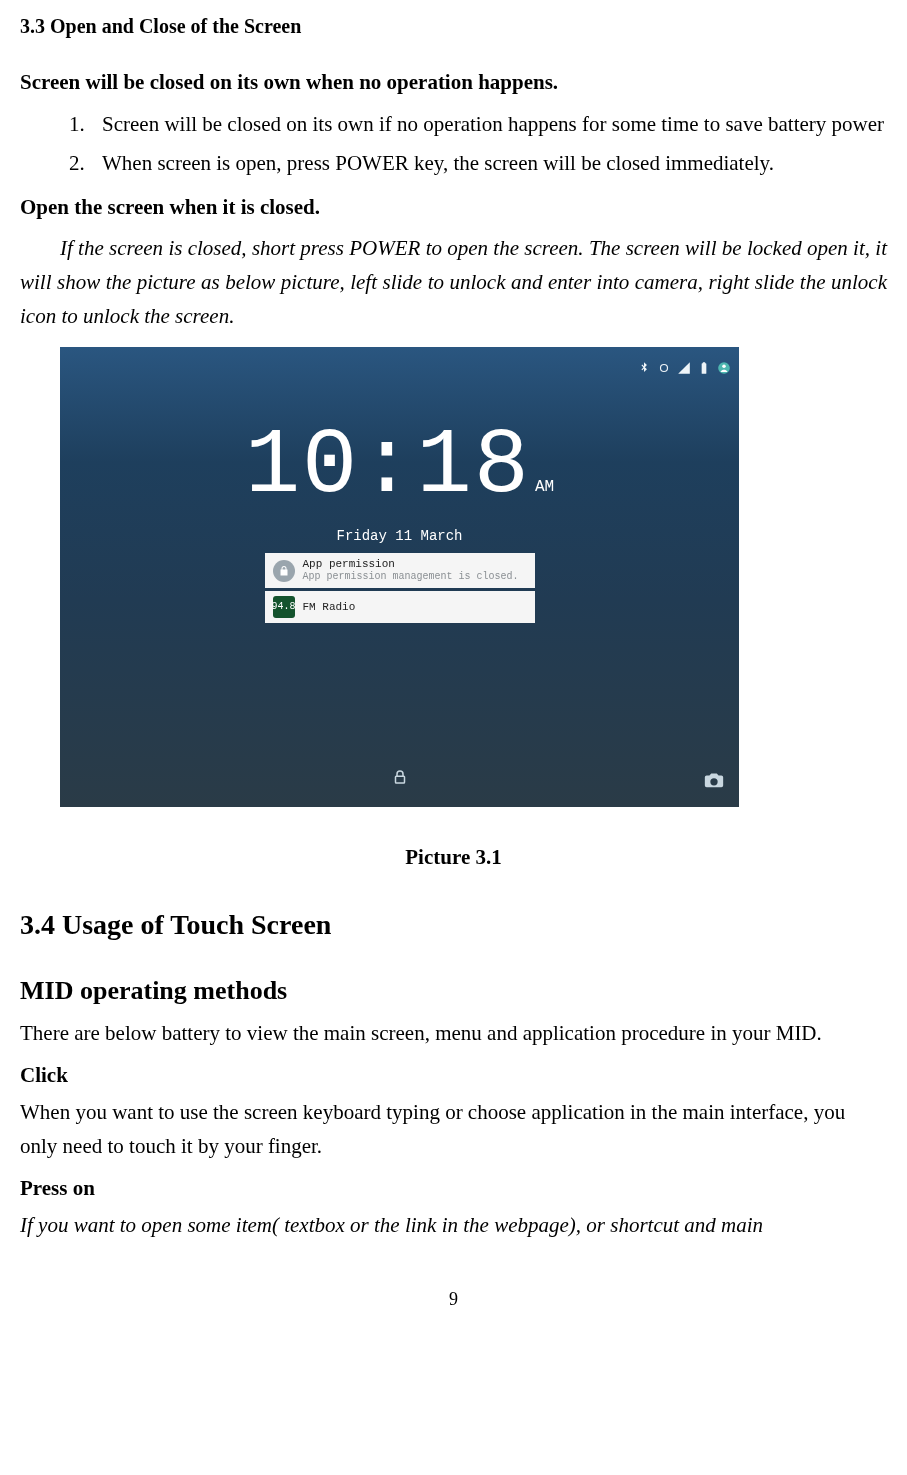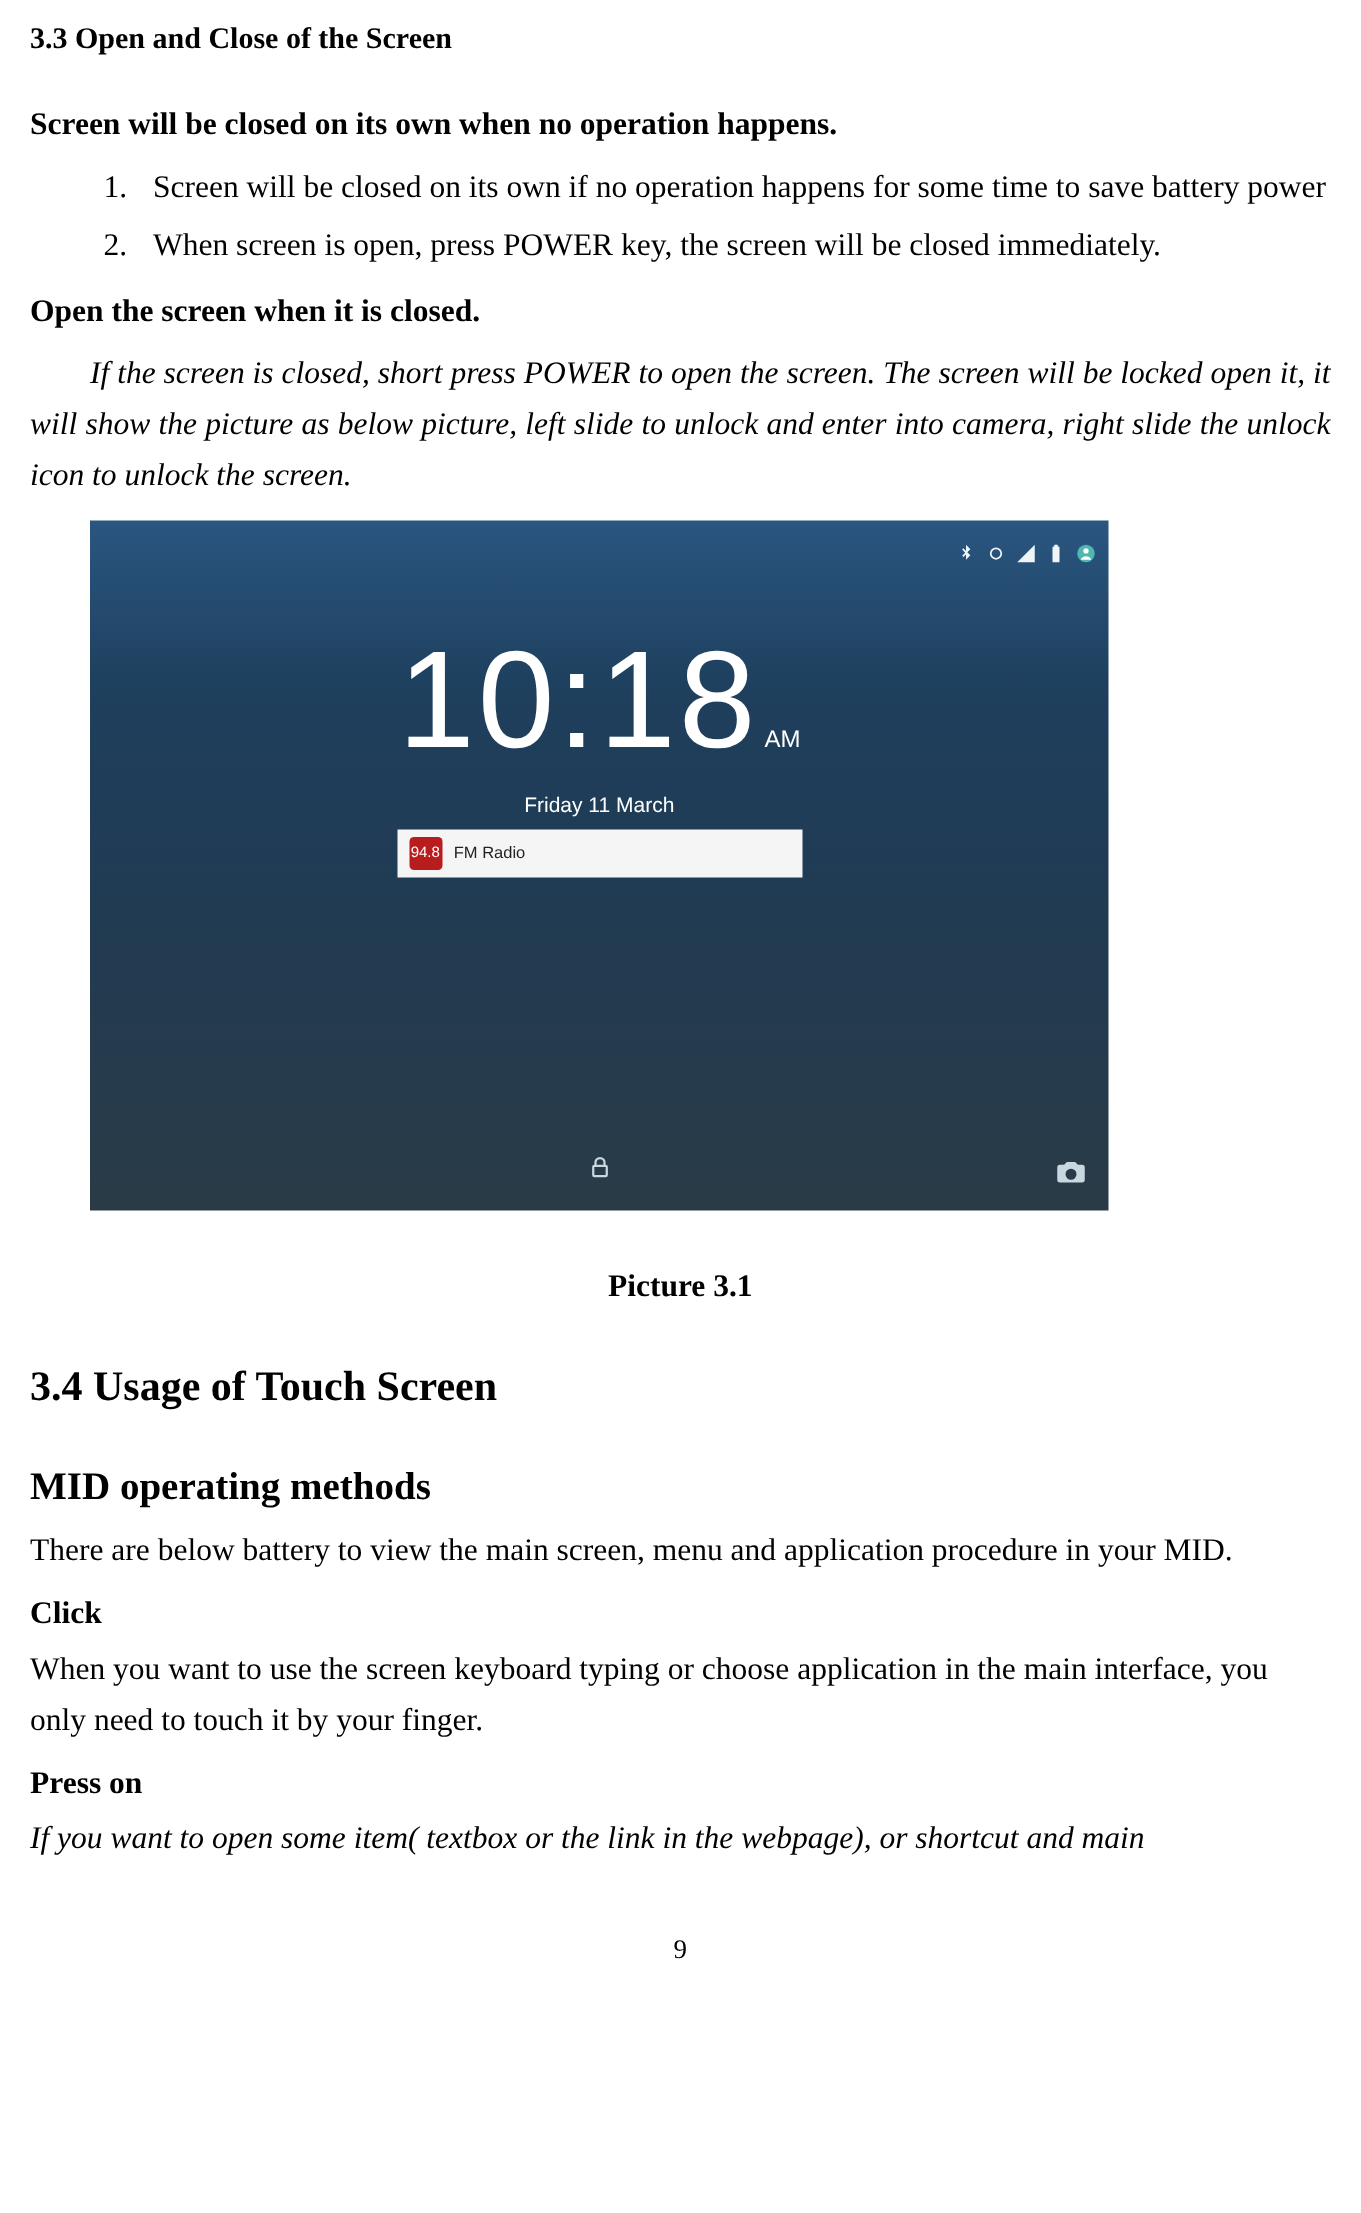--- a/index.html
+++ b/index.html
@@ -43,21 +43,21 @@
     margin: 14px 0 8px 40px;
   }
 
   
   .lockscreen {
     width: 679px;
     height: 460px;
     background: linear-gradient(180deg, #2a5680 0%, #1e3f5d 25%, #213b53 55%, #2a3b47 100%);
     position: relative;
     overflow: hidden;
-    font-family: Liberation Sans, sans-serif;
+    font-family: Liberation Mono, monospace;
   }
   .ls-statusbar {
     position: absolute;
     top: 6px;
     right: 8px;
     display: flex;
     gap: 6px;
     align-items: center;
   }
   .ls-statusbar svg, .ls-statusbar .status-icon {
@@ -121,21 +121,21 @@
     align-items: center;
     justify-content: center;
     font-size: 10px;
     color: #fff;
   }
   .nicon.lock {
     background: #9aa5ad;
     border-radius: 50%;
   }
   .nicon.radio {
-    background: #b91c1c;
+    background: #14532d;
     border-radius: 3px;
   }
   .ls-notif .ntext .ntitle {
     color: #222;
     font-size: 11px;
     line-height: 1.2;
   }
   .ls-notif .ntext .nsub {
     color: #8a8f93;
     font-size: 10px;
@@ -238,20 +238,31 @@
           </svg>
       </span>
     </div>
 
     <div class="ls-time">
       <span class="ls-time-main">10:18</span><span class="ls-time-ampm">AM</span>
     </div>
     <div class="ls-date">Friday 11 March</div>
 
     <div class="ls-notifs">
+      <div class="ls-notif">
+        <div class="nicon lock">
+          <svg viewBox="0 0 24 24" width="12" height="12" fill="#fff">
+              <path d="M17 9V7a5 5 0 10-10 0v2H5v12h14V9h-2zM9 7a3 3 0 116 0v2H9V7z"></path>
+            </svg>
+        </div>
+        <div class="ntext">
+          <div class="ntitle">App permission</div>
+          <div class="nsub">App permission management is closed.</div>
+        </div>
+      </div>
       <div class="ls-notif">
         <div class="nicon radio">94.8</div>
         <div class="ntext">
           <div class="ntitle">FM Radio</div>
         </div>
       </div>
     </div>
 
     <div class="ls-bottombar">
       <span></span>

